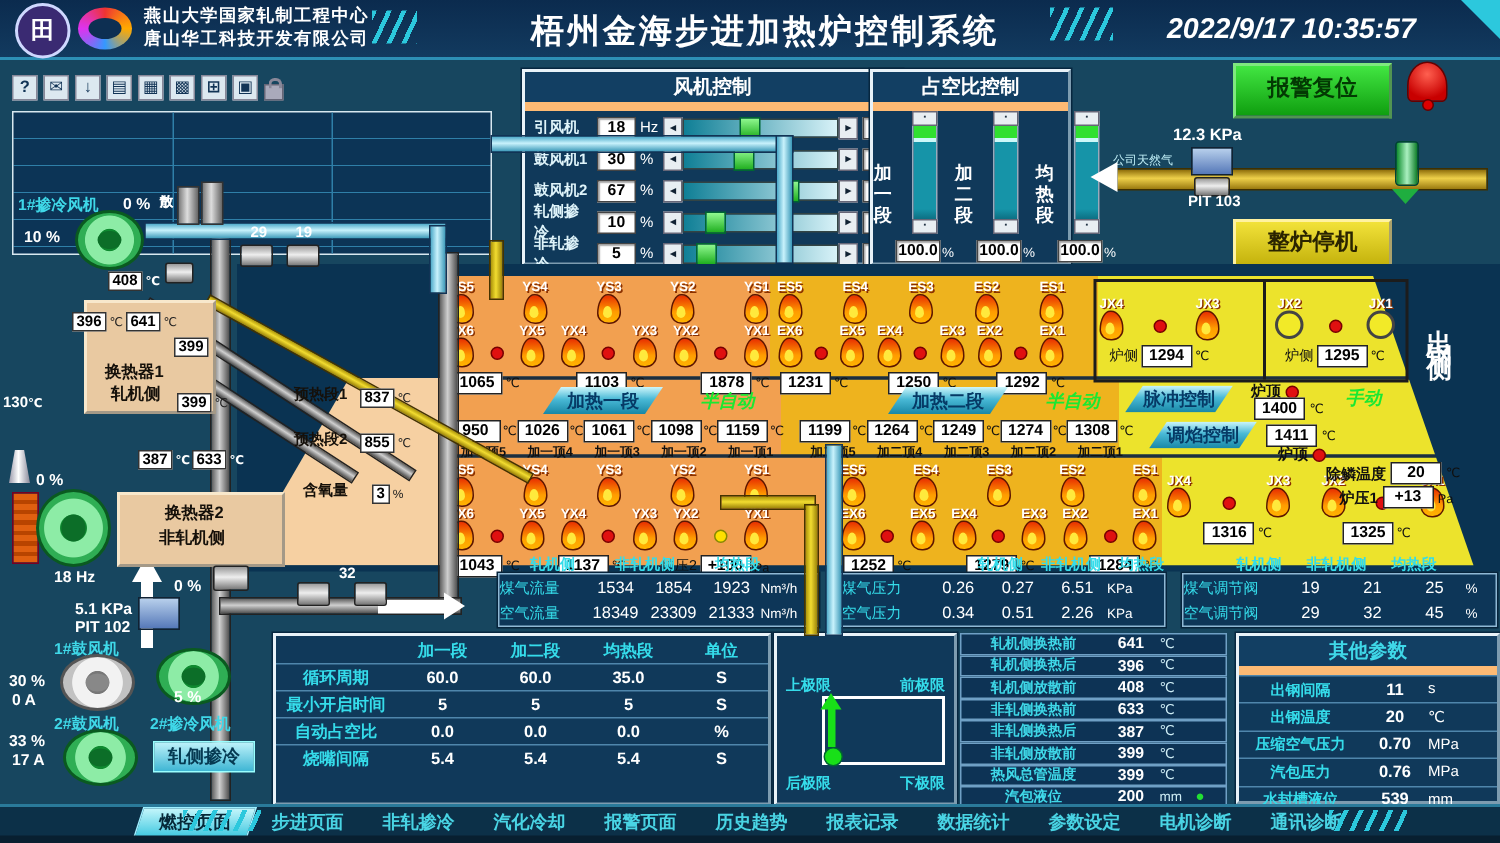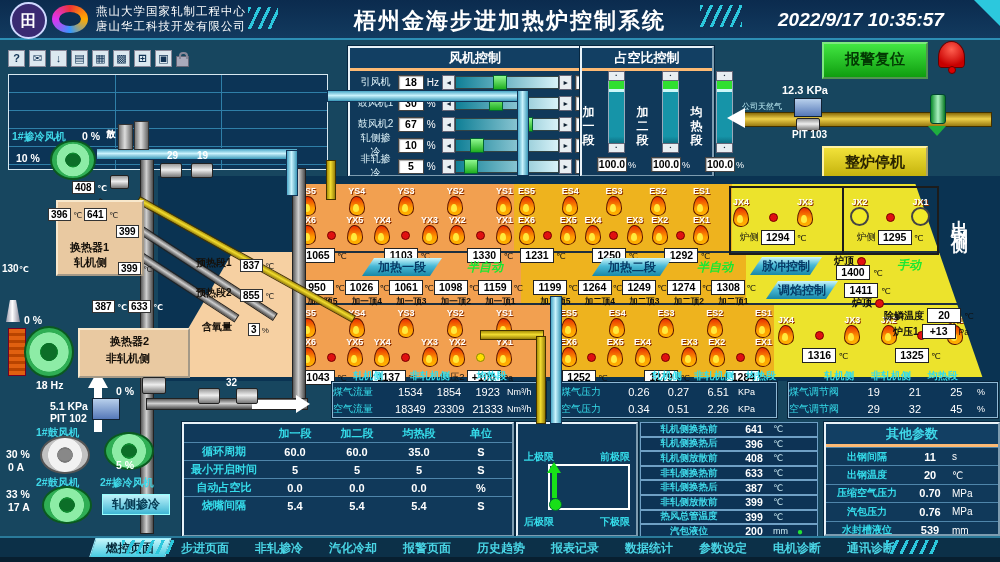--- a/index.html
+++ b/index.html
@@ -8,47 +8,47 @@
   .abs{position:absolute;}
 
   
   .header{left:0;top:0;width:1000px;height:38px;background:linear-gradient(180deg,#0b2b4e,#123a5f);
           border-bottom:2px solid #2d8fb5;}
   .emblem{left:10px;top:2px;width:33px;height:33px;border-radius:50%;background:#3a2a72;border:2px solid #cfd8ff;
           color:#fff;font-size:16px;font-weight:bold;text-align:center;line-height:33px;}
   .swoosh{left:52px;top:5px;width:36px;height:28px;border-radius:50%;
           background:conic-gradient(#e33,#fa0,#39f,#d3e,#e33);}
   .swoosh::after{content:"";position:absolute;inset:7px;border-radius:50%;background:#0d2f52;}
-  .orgtxt{left:96px;top:4px;color:#fff;font-size:11.5px;line-height:15px;letter-spacing:1px;}
+  .orgtxt{left:96px;top:4px;color:#fff;font-size:11.5px;line-height:15px;letter-spacing:1px;font-weight:bold;}
   .apptitle{left:320px;top:6px;width:380px;text-align:center;color:#fff;font-size:22px;font-weight:bold;
             font-family:"Liberation Serif","DejaVu Serif",serif;letter-spacing:2px;}
   .datetime{left:778px;top:9px;color:#fff;font-size:19px;font-weight:bold;font-style:italic;}
   .deco-slash{height:22px;width:30px;background:repeating-linear-gradient(115deg,#2cc8dd 0 3px,transparent 3px 9px);}
   .corner-tr{right:0;top:0;width:0;height:0;border-top:26px solid #2cc8dd;border-left:26px solid transparent;}
 
   
   .toolbar{left:8px;top:50px;display:flex;gap:4px;}
   .tbi{width:15px;height:15px;background:#dce8f0;border:1px solid #889;color:#135;
        font-size:11px;line-height:15px;text-align:center;font-weight:bold;}
   .lockico{width:11px;height:9px;background:#aab;border:1px solid #667;margin-top:6px;position:relative;}
   .lockico::before{content:"";position:absolute;left:2px;top:-5px;width:5px;height:5px;border:2px solid #889;border-bottom:0;border-radius:4px 4px 0 0;}
   .gridbox{left:8px;top:74px;width:318px;height:94px;background:#0c3456;border:1px solid #d8e8f0;
     background-image:repeating-linear-gradient(180deg,transparent 0 17px,#2f7fa8 17px 18px);}
   .gv{position:absolute;top:0;width:1px;height:100%;background:#2f7fa8;}
 
   
   .panel{background:#10395a;border:2px solid;border-color:#e8f2f8 #7d9cb0 #7d9cb0 #e8f2f8;box-shadow:0 0 0 1px #06263f;}
   .ptitle{height:20px;line-height:20px;text-align:center;font-size:13px;font-weight:bold;
-          border-bottom:3px solid #fdba74;background:#123f63;}
+          border-bottom:6px solid #fdba74;background:#123f63;}
   .ptitle.white{color:#fff;} .ptitle.cyan{color:#3fd8e8;}
 
   
   .fanctl{left:348px;top:46px;width:250px;height:127px;}
   .fcrow{display:flex;align-items:center;height:20px;margin:1px 4px 0 6px;gap:3px;}
-  .fclbl{width:50px;color:#dff4fa;font-size:10px;font-weight:normal;text-align:center;}
+  .fclbl{width:50px;color:#dff4fa;font-size:10px;font-weight:bold;}
   .vbox{display:inline-block;background:#fff;color:#000;border:1px solid #444;
         box-shadow:inset 1px 1px 1px #aaa;font-size:10.5px;font-weight:bold;text-align:center;height:13px;line-height:13px;}
   .fcv{width:30px;} .fcu{width:16px;color:#fff;font-size:10px;}
   .slider{display:flex;align-items:center;height:14px;}
   .sbtn{width:11px;height:13px;background:#e8eef2;border:1px solid #667;color:#123;font-size:7px;line-height:13px;text-align:center;}
   .strack{position:relative;width:102px;height:11px;border:1px solid #344;
           background:linear-gradient(90deg,#0f7f96,#d8f2f8);}
   .shandle{position:absolute;top:-2px;width:12px;height:13px;background:linear-gradient(180deg,#90f890,#1fae1f);border:1px solid #063;}
   .fcsp{width:24px;}
 
@@ -469,21 +469,21 @@
             <span class="tbox">1065</span>
             <span class="tun">℃</span>
           </span></div>
         <div style="display: contents;"><span class="tc">
             <span class="tpre"></span>
             <span class="tbox">1103</span>
             <span class="tun">℃</span>
           </span></div>
         <div style="display: contents;"><span class="tc">
             <span class="tpre"></span>
-            <span class="tbox">1330</span>
+            <span class="tbox">1878</span>
             <span class="tun">℃</span>
           </span></div>
       </div>
   </div>
   <div class="bgrp" style="left:518px;top:187px;width:192px;">
     <div class="brow">
         <div style="display: contents;"><span class="bcell">
             <span class="blbl">ES5</span>
             <span class="bi b-flame"></span>
           </span></div>

